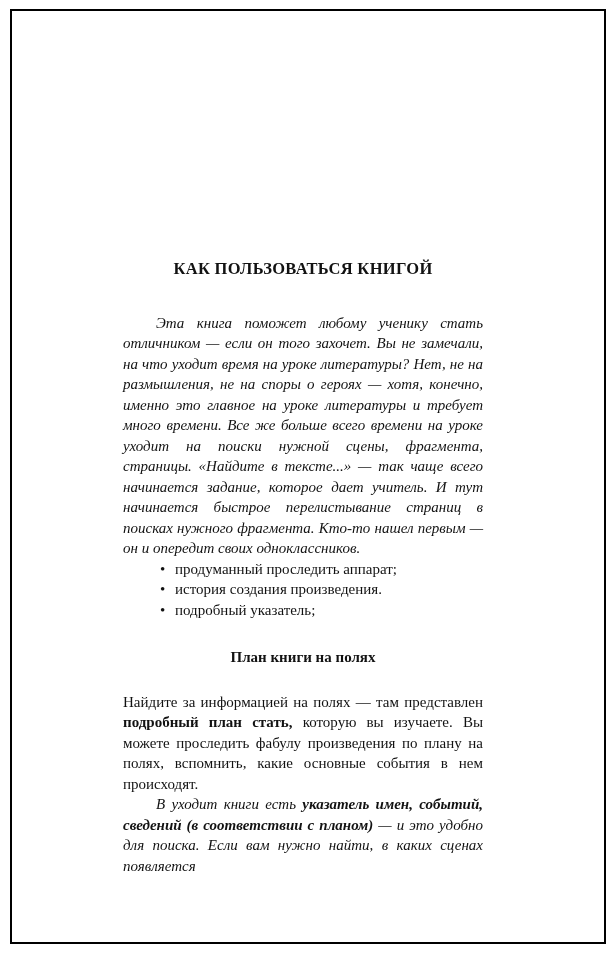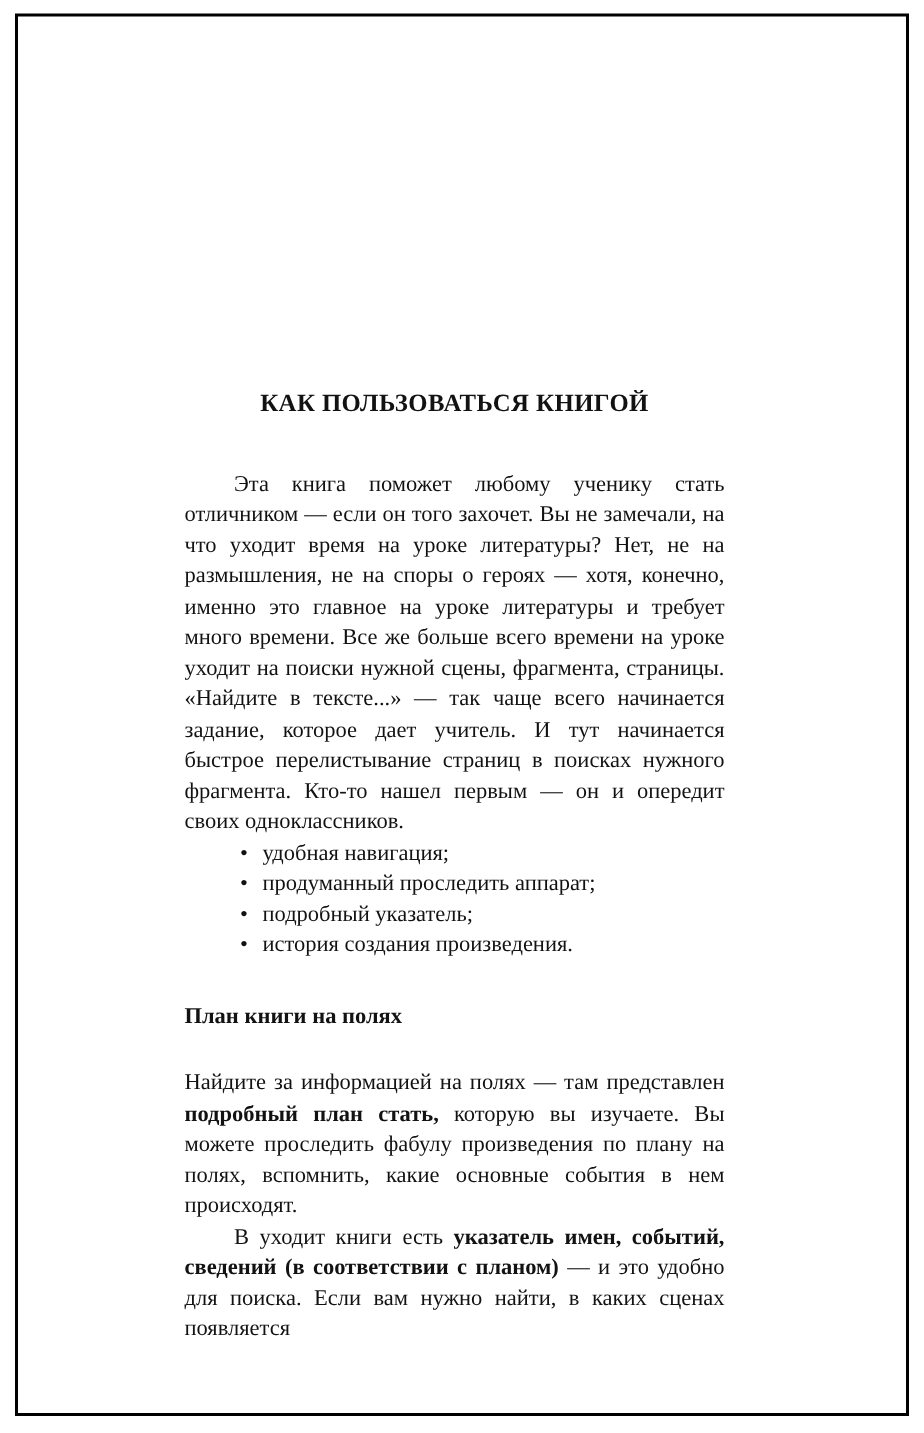--- a/index.html
+++ b/index.html
@@ -36,34 +36,34 @@
     text-align: justify;
   }
   .title {
     text-align: center;
     font-size: 16.5px;
     font-weight: bold;
     letter-spacing: 0.3px;
     margin-bottom: 33px;
     white-space: nowrap;
   }
-  p.indent { text-indent: 33px; }
+  p.indent { text-indent: 33px; font-style: italic; }
   .features {
     list-style: none;
     padding-left: 37px;
     text-align: left;
   }
   .features li { text-align: left; }
   .features .dot {
     display: inline-block;
     width: 15px;
     text-align: left;
   }
   h2.section {
-    text-align: left;
+    text-align: center;
     font-size: 15px;
     font-weight: bold;
     margin-top: 27px;
     margin-bottom: 24px;
   }
   b { font-weight: bold; }
 </style>
 </head>
 <body>
 
@@ -71,30 +71,27 @@
   <div class="frame">
     <div class="content">
 
       <h1 class="title">КАК ПОЛЬЗОВАТЬСЯ КНИГОЙ</h1>
 
       <p class="indent">Эта книга поможет любому ученику стать отличником — если он того захочет. Вы не замечали, на что уходит время на уроке литературы? Нет, не на размышления, не на споры о героях — хотя, конечно, именно это главное на уроке литературы и требует много времени. Все же больше всего времени на уроке уходит на поиски нужной сцены, фрагмента, страницы. «Найдите в тексте...» — так чаще всего начинается задание, которое дает учитель. И тут начинается быстрое перелистывание страниц в поисках нужного фрагмента. Кто-то нашел первым — он и опередит своих одноклассников.</p>
 
 
       <ul class="features">
         <li>
-          <span class="dot">•</span><span>удобная навигация;</span>
-        </li>
-        <li>
           <span class="dot">•</span><span>продуманный проследить аппарат;</span>
         </li>
         <li>
-          <span class="dot">•</span><span>подробный указатель;</span>
+          <span class="dot">•</span><span>история создания произведения.</span>
         </li>
         <li>
-          <span class="dot">•</span><span>история создания произведения.</span>
+          <span class="dot">•</span><span>подробный указатель;</span>
         </li>
       </ul>
 
       <h2 class="section">План книги на полях</h2>
 
       <p><span>Найдите за информацией на полях — там представлен </span><b>подробный план стать,</b><span> которую вы изучаете. Вы можете проследить фабулу произведения по плану на полях, вспомнить, какие основные события в нем происходят.</span></p>
 
 
       <p class="indent"><span>В уходит книги есть </span><b>указатель имен, событий, сведений (в соответствии с планом)</b><span> — и это удобно для поиска. Если вам нужно найти, в каких сценах появляется</span></p>
 

